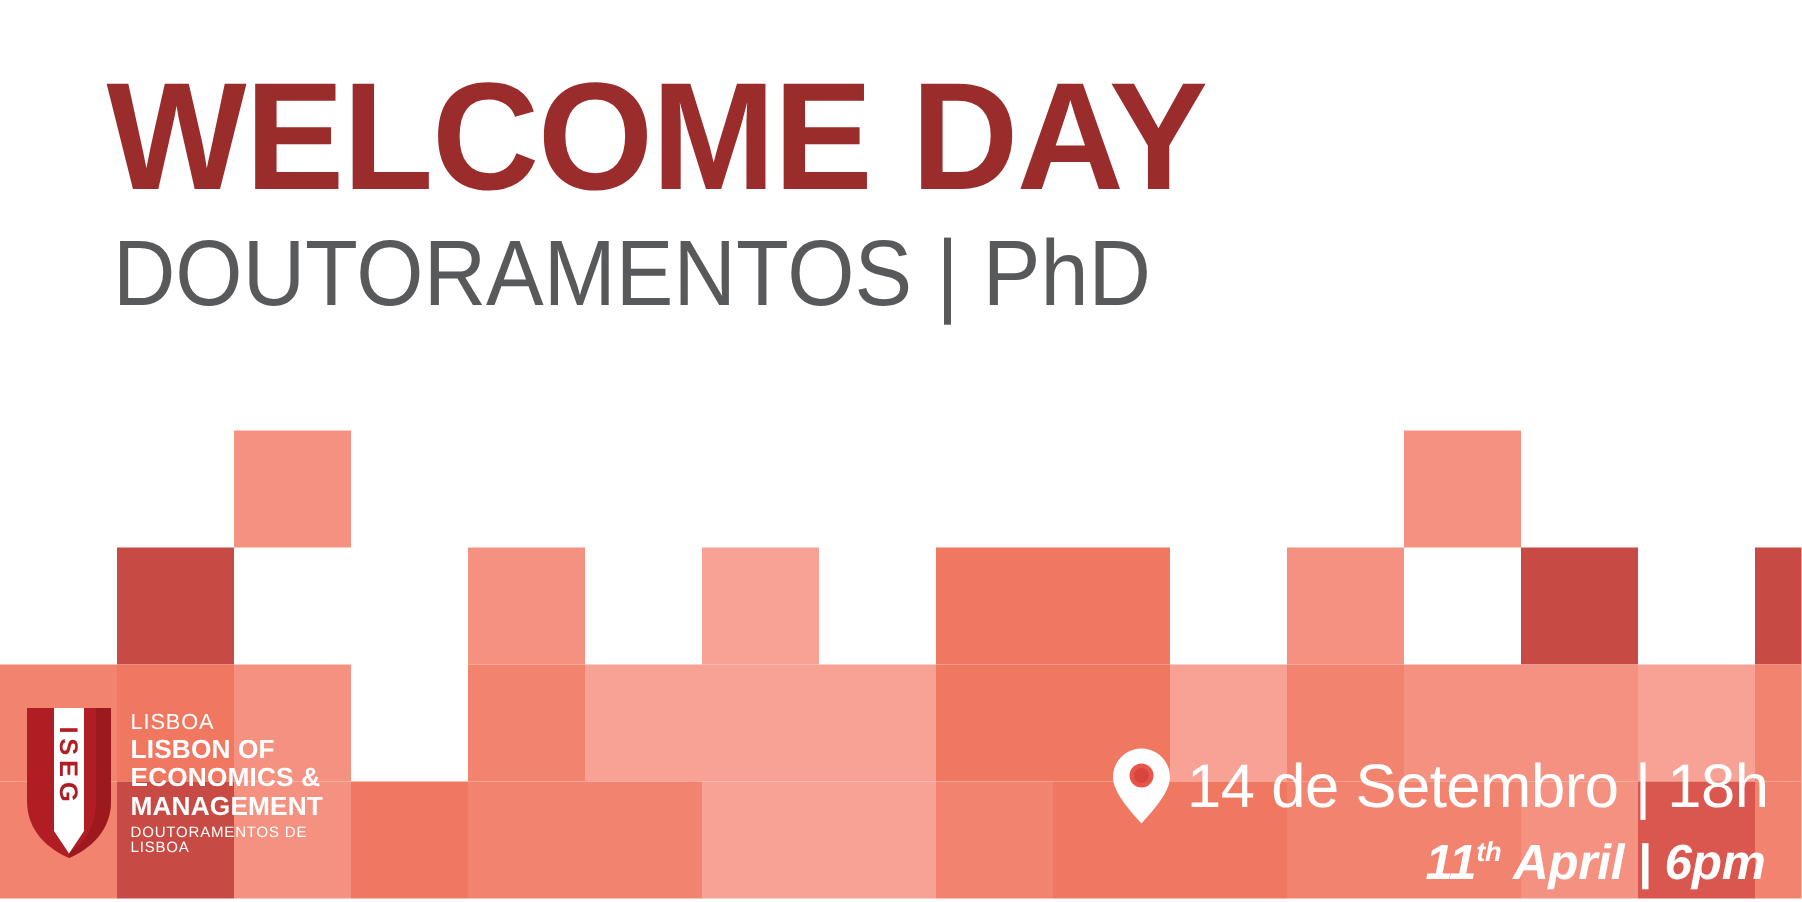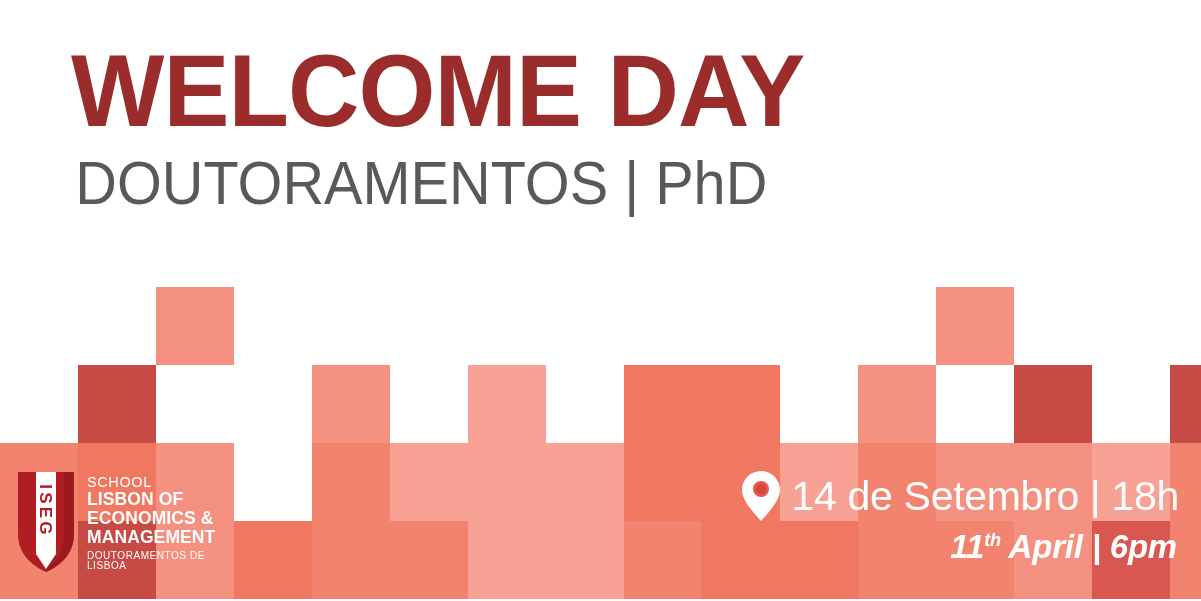--- a/index.html
+++ b/index.html
@@ -104,20 +104,21 @@
     right:22px;
     top:470px;
     text-align:right;
     color:#ffffff;
   }
   #date-row-1 {
     display:flex;
     align-items:center;
     justify-content:flex-end;
     gap:10px;
+    margin-top:28px;
   }
   #pin-icon { width:40px; height:52px; flex:0 0 auto; }
   #date-pt {
     font-size:41px;
     font-weight:500;
     letter-spacing:-0.3px;
     line-height:1.0;
     white-space:nowrap;
   }
   #date-en {
@@ -190,21 +191,21 @@
   <div id="logo">
     <div id="shield-wrap">
       <svg id="shield" viewBox="0 0 60 104">
         <path d="M2 2 H58 V64 C58 84 44 96 30 102 C16 96 2 84 2 64 Z" fill="#B01E24"></path>
         <path d="M30 102 C44 96 58 84 58 64 V2 H48 V64 C48 82 40 93 30 98 Z" fill="#8C1519" opacity="0.55"></path>
         <polygon points="20,2 40,2 40,84 30,99 20,84" fill="#FFFFFF"></polygon>
         <text x="30" y="47" fill="#B01E24" font-family="Liberation Sans, sans-serif" font-size="17" font-weight="bold" text-anchor="middle" transform="rotate(90 30 41)" letter-spacing="3.2">ISEG</text>
       </svg>
     </div>
     <div id="logo-text">
-      <div id="logo-lisbon">SCHOOL</div>
+      <div id="logo-lisbon">LISBOA</div>
       <div class="logo-big">LISBON OF</div>
       <div class="logo-big">ECONOMICS &amp;</div>
       <div class="logo-big">MANAGEMENT</div>
       <div id="logo-univ">DOUTORAMENTOS DE LISBOA</div>
     </div>
   </div>
 
   <div id="date-block">
     <div id="date-row-1">
       <svg id="pin-icon" viewBox="0 0 40 52">

